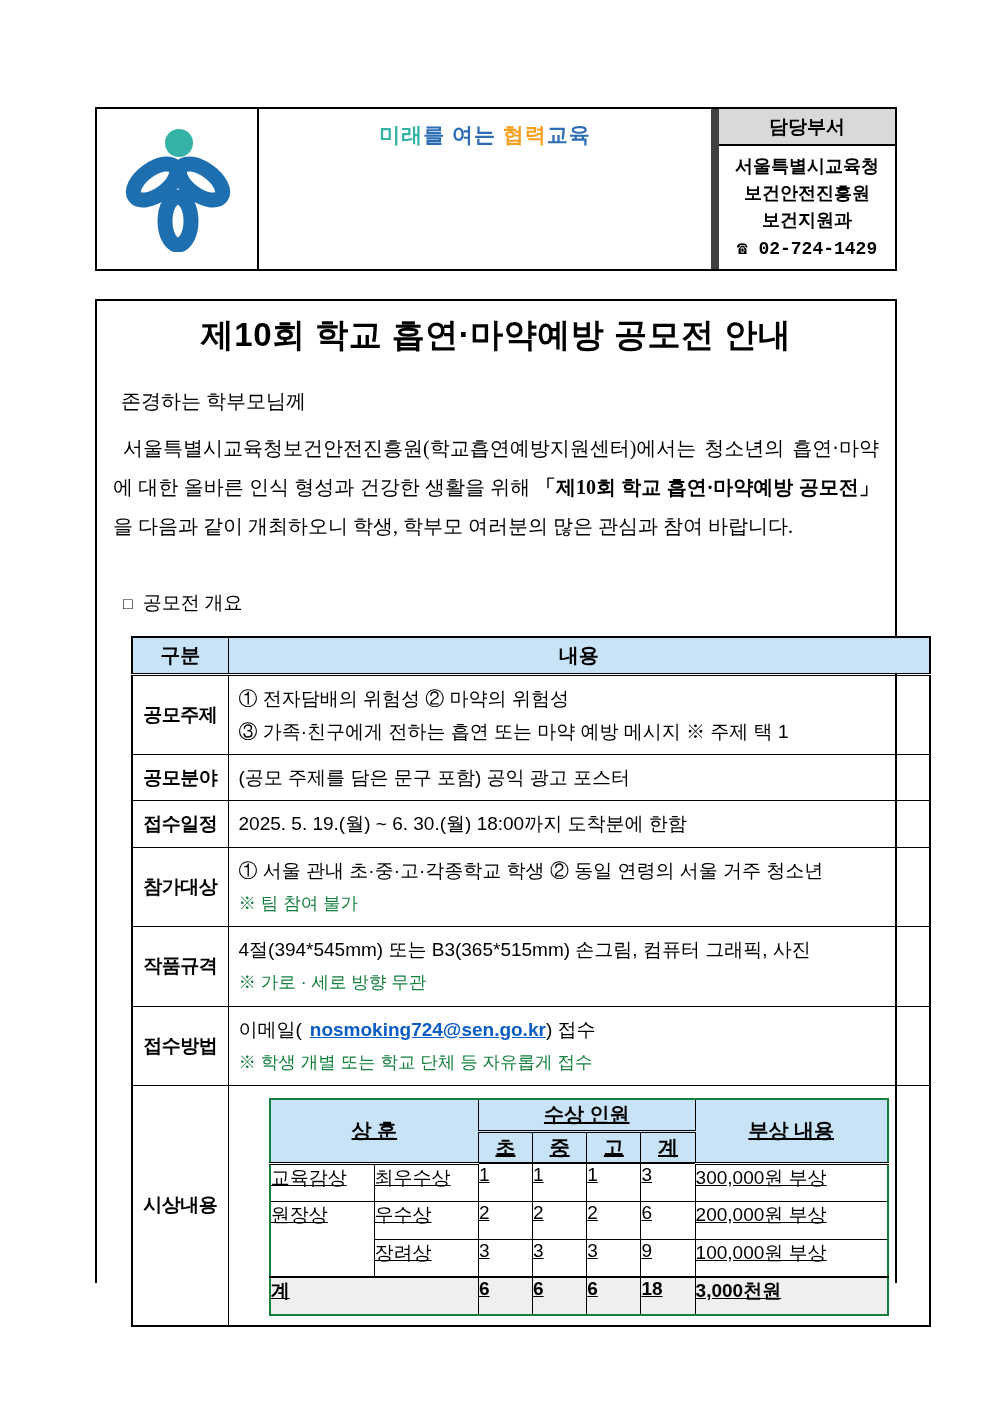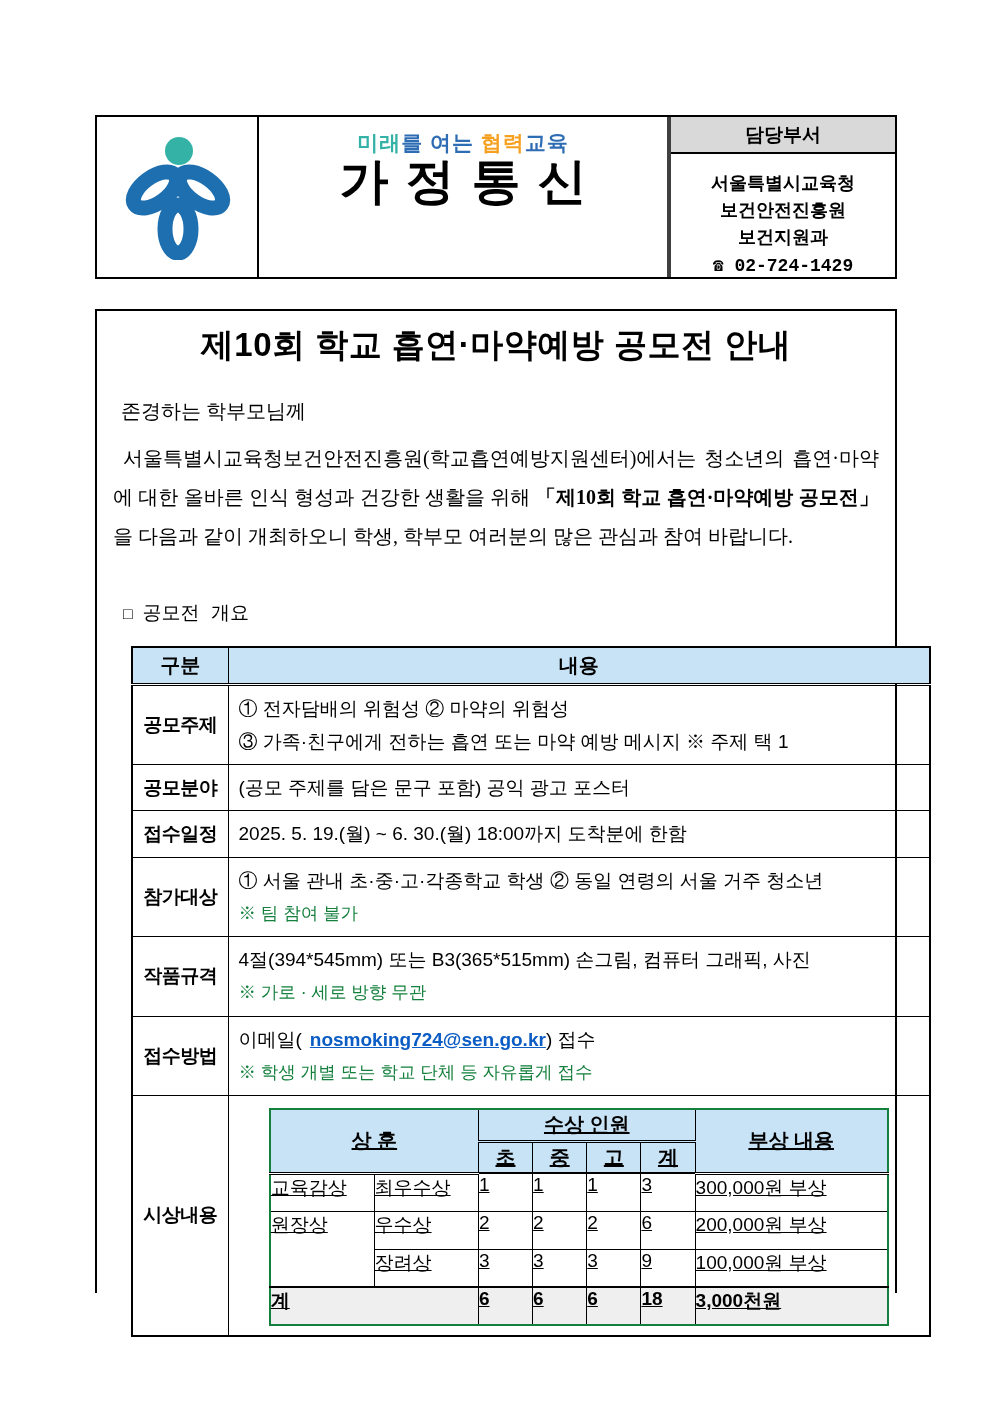--- a/index.html
+++ b/index.html
@@ -4,66 +4,66 @@
 <style>
   * { box-sizing: border-box; margin: 0; padding: 0; }
   html,body { background:#fff; }
   body {
     width: 992px; height: 1403px; position: relative;
     font-family: "Liberation Sans", sans-serif; color:#000;
   }
 
   
   .header-box {
-    position: absolute; left: 95px; top: 115px; width: 802px; height: 164px;
+    position: absolute; left: 95px; top: 107px; width: 802px; height: 164px;
     border: 2px solid #000; display: flex; background:#fff;
   }
   .logo-cell {
     width: 162px; border-right: 2px solid #000;
     display: flex; align-items: center; justify-content: center;
   }
   .mid-cell { flex: 1; text-align: center; padding-top: 12px; overflow: hidden; }
   .slogan { font-size: 21px; font-weight: bold; letter-spacing: 1px; }
   .slogan .c-teal   { color: #35b2a6; }
   .slogan .c-blue   { color: #2e6db4; }
   .slogan .c-orange { color: #f6a01f; }
   .main-title {
     font-size: 49px; font-weight: 900; letter-spacing: 17px;
     line-height: 1.02; white-space: nowrap; text-indent: 17px;
   }
   .sub-title { font-size: 25px; font-weight: 800; letter-spacing: -1px; white-space: nowrap; }
-  .dept-cell { width: 228px; border-left: 4px solid #404040; }
+  .dept-cell { width: 184px; border-left: 8px solid #404040; }
   .dept-head {
     height: 37px; background: #d9d9d9; border-bottom: 2px solid #000;
     display: flex; align-items: center; justify-content: center;
     font-size: 19px; font-weight: bold;
   }
-  .dept-body { text-align: center; padding-top: 16px; font-size: 18px; font-weight: 600; line-height: 1.5; }
+  .dept-body { text-align: center; padding-top: 7px; font-size: 18px; font-weight: 600; line-height: 1.5; }
   .dept-phone { font-size: 18px; font-weight: 700; margin-top: 2px; font-family: Liberation Mono, monospace; }
 
   
   .frame {
-    position: absolute; left: 95px; top: 309px; width: 802px; height: 984px;
+    position: absolute; left: 95px; top: 299px; width: 802px; height: 984px;
     border: 2px solid #000; border-bottom: none; background:#fff;
   }
   .doc-title {
     text-align: center; font-size: 33px; font-weight: 800;
     margin-top: 12px; letter-spacing: 0.5px; white-space: nowrap;
   }
   .greeting {
     font-family: "Liberation Serif", serif; font-size: 20px;
     margin: 30px 0 0 24px;
   }
   .paragraph {
     font-family: "Liberation Serif", serif; font-size: 20px;
     line-height: 1.95; margin: 14px 16px 0 16px; text-align: justify; text-indent: 10px;
   }
   .paragraph b { font-family: "Liberation Serif", serif; }
   .section-head {
-    font-family: Liberation Mono, monospace; font-size: 19px;
+    font-family: Liberation Serif, serif; font-size: 19px;
     margin: 44px 0 0 26px;
   }
   .section-head .bullet { font-size: 16px; margin-right: 10px; }
 
   
   table { border-collapse: collapse; }
   .main-table { margin: 20px 0 0 34px; width: 800px; border: 2px solid #000; table-layout: fixed; }
   .main-table th, .main-table td { border: 1px solid #000; }
   .main-table thead th {
     background: #c9e3f6; height: 37px; font-size: 20px; font-weight: bold;
@@ -106,21 +106,20 @@
         <ellipse cx="34" cy="56" rx="25" ry="13" transform="rotate(-36 34 56)"></ellipse>
         <ellipse cx="80" cy="56" rx="25" ry="13" transform="rotate(36 80 56)"></ellipse>
         <ellipse cx="57" cy="95" rx="13" ry="24"></ellipse>
       </g>
     </svg>
   </div>
   <div class="mid-cell">
     <div class="slogan">
       <span class="c-teal">미래</span><span class="c-blue">를 여는 </span><span class="c-orange">협력</span><span class="c-blue">교육</span>
     </div>
-    <div class="main-title">가정통신</div>
   </div>
   <div class="dept-cell">
     <div class="dept-head">담당부서</div>
     <div class="dept-body">
       <div>서울특별시교육청</div>
       <div>보건안전진흥원</div>
       <div>보건지원과</div>
       <div class="dept-phone"><span>☎</span> <span>02-724-1429</span></div>
     </div>
   </div>

